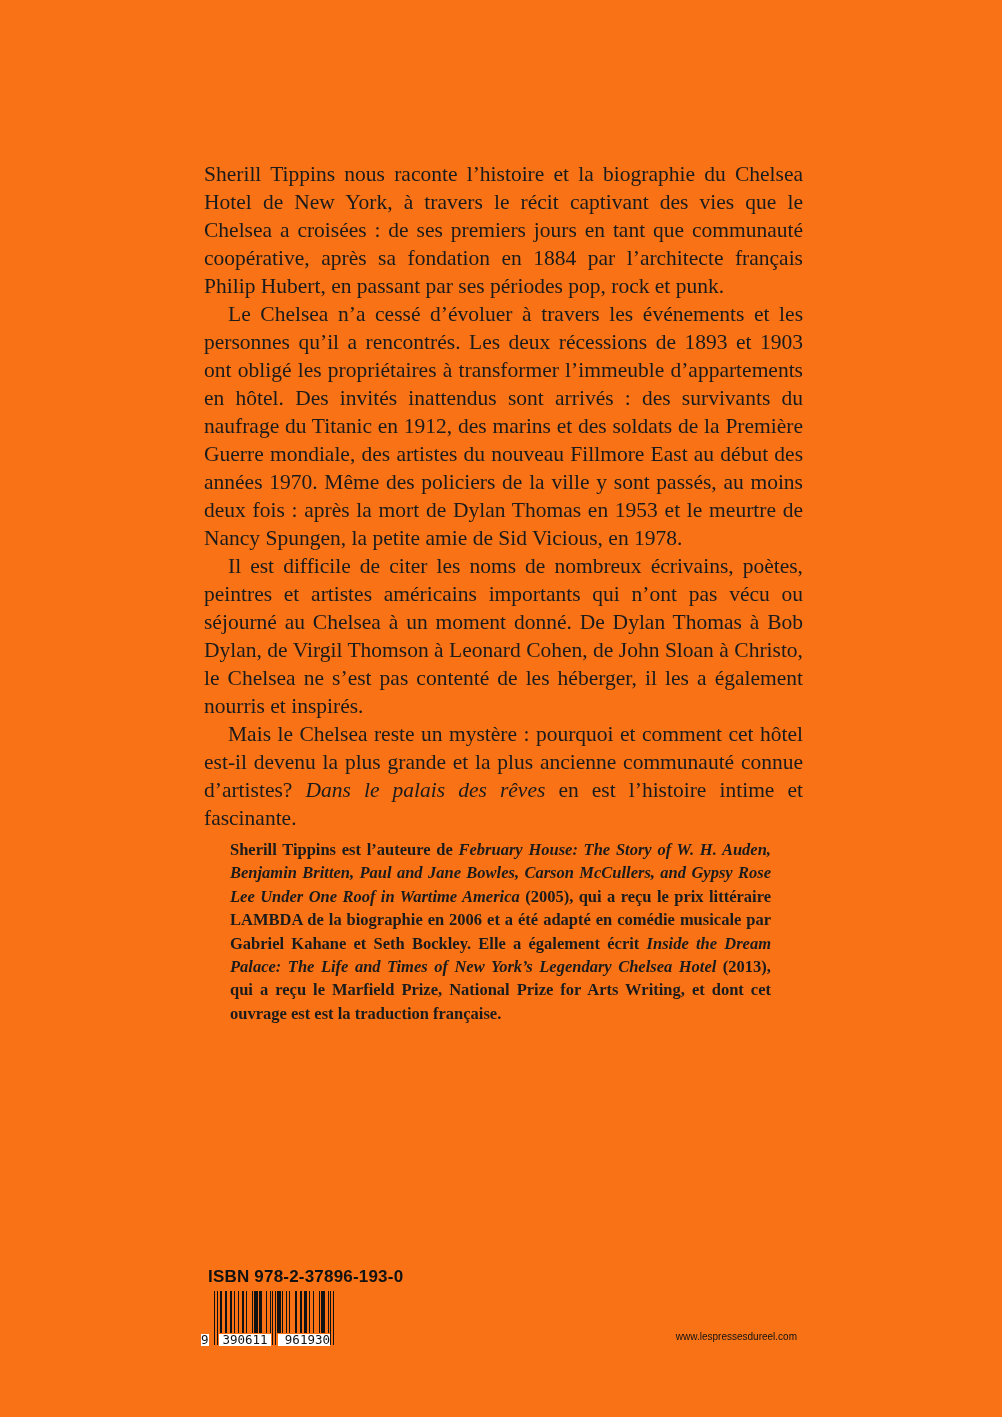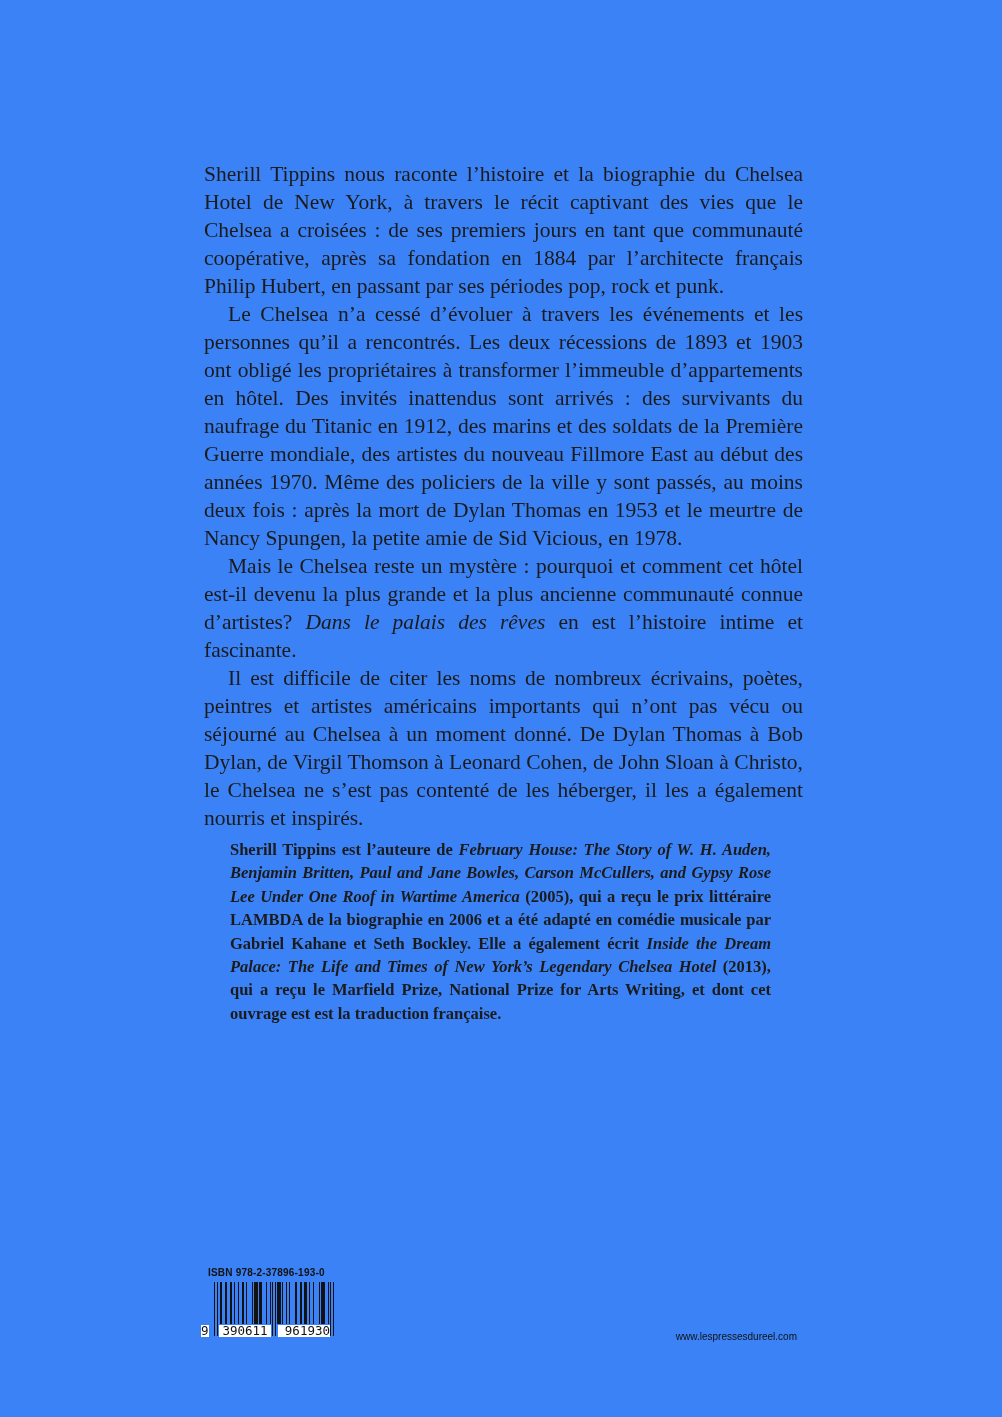--- a/index.html
+++ b/index.html
@@ -1,21 +1,21 @@
 <!DOCTYPE html>
 <html><head>
 <meta charset="utf-8">
 <style>
   html, body { margin: 0; padding: 0; background: #e8e8e8; }
   .page {
     position: relative;
     width: 1002px;
     height: 1417px;
     margin: 0 auto;
-    background: #3b82f6;
+    background: #f97316;
     color: #1b1b1b;
     font-family: "Liberation Serif", "DejaVu Serif", serif;
     overflow: hidden;
   }
   .synopsis {
     position: absolute;
     left: 204px;
     top: 160px;
     width: 599px;
     font-size: 21.5px;
@@ -35,21 +35,21 @@
     margin: 0;
     font-weight: bold;
   }
   .isbn-block {
     position: absolute;
     left: 206px;
     top: 1267px;
   }
   .isbn-label {
     font-family: "Liberation Sans", sans-serif;
-    font-size: 10px;
+    font-size: 17px;
     font-weight: bold;
     letter-spacing: 0.2px;
     color: #121212;
     margin: 0 0 4px 2px;
     white-space: nowrap;
   }
   .barcode-wrap {
     position: relative;
     margin-left: 8px;
     width: 120px;
@@ -81,22 +81,22 @@
   }
 </style>
 </head>
 <body>
 
 <div class="page">
 
   <div class="synopsis">
       <p class=""><span>Sherill Tippins nous raconte l’histoire et la biographie du Chelsea Hotel de New York, à travers le récit captivant des vies que le Chelsea a croisées : de ses premiers jours en tant que communauté coopérative, après sa fondation en 1884 par l’architecte français Philip Hubert, en passant par ses périodes pop, rock et punk.</span></p>
       <p class="indent"><span>Le Chelsea n’a cessé d’évoluer à travers les événements et les personnes qu’il a rencontrés. Les deux récessions de 1893 et 1903 ont obligé les propriétaires à transformer l’immeuble d’appartements en hôtel. Des invités inattendus sont arrivés : des survivants du naufrage du Titanic en 1912, des marins et des soldats de la Première Guerre mondiale, des artistes du nouveau Fillmore East au début des années 1970. Même des policiers de la ville y sont passés, au moins deux fois : après la mort de Dylan Thomas en 1953 et le meurtre de Nancy Spungen, la petite amie de Sid Vicious, en 1978.</span></p>
+      <p class="indent"><span>Il est difficile de citer les noms de nombreux écrivains, poètes, peintres et artistes américains importants qui n’ont pas vécu ou séjourné au Chelsea à un moment donné. De Dylan Thomas à Bob Dylan, de Virgil Thomson à Leonard Cohen, de John Sloan à Christo, le Chelsea ne s’est pas contenté de les héberger, il les a également nourris et inspirés.</span></p>
       <p class="indent"><span>Mais le Chelsea reste un mystère : pourquoi et comment cet hôtel est-il devenu la plus grande et la plus ancienne communauté connue d’artistes? </span><span style="font-style: italic;">Dans le palais des rêves</span><span> en est l’histoire intime et fascinante.</span></p>
-      <p class="indent"><span>Il est difficile de citer les noms de nombreux écrivains, poètes, peintres et artistes américains importants qui n’ont pas vécu ou séjourné au Chelsea à un moment donné. De Dylan Thomas à Bob Dylan, de Virgil Thomson à Leonard Cohen, de John Sloan à Christo, le Chelsea ne s’est pas contenté de les héberger, il les a également nourris et inspirés.</span></p>
     </div>
 
   <p class="bio"><span>Sherill Tippins est l’auteure de </span><span style="font-style: italic;">February House: The Story of W. H. Auden, Benjamin Britten, Paul and Jane Bowles, Carson McCullers, and Gypsy Rose Lee Under One Roof in Wartime America</span><span> (2005), qui a reçu le prix littéraire LAMBDA de la biographie en 2006 et a été adapté en comédie musicale par Gabriel Kahane et Seth Bockley. Elle a également écrit </span><span style="font-style: italic;">Inside the Dream Palace: The Life and Times of New York’s Legendary Chelsea Hotel</span><span> (2013), qui a reçu le Marfield Prize, National Prize for Arts Writing, et dont cet ouvrage est est la traduction française.</span></p>
 
   <div class="isbn-block">
     <p class="isbn-label">ISBN 978-2-37896-193-0</p>
     <div class="barcode-wrap">
       <svg width="120" height="54" viewBox="0 0 95 54" preserveAspectRatio="none" shape-rendering="crispEdges" fill="#121212">
           <rect x="0" y="0" width="1" height="54"></rect>
           <rect x="2" y="0" width="1" height="54"></rect>

